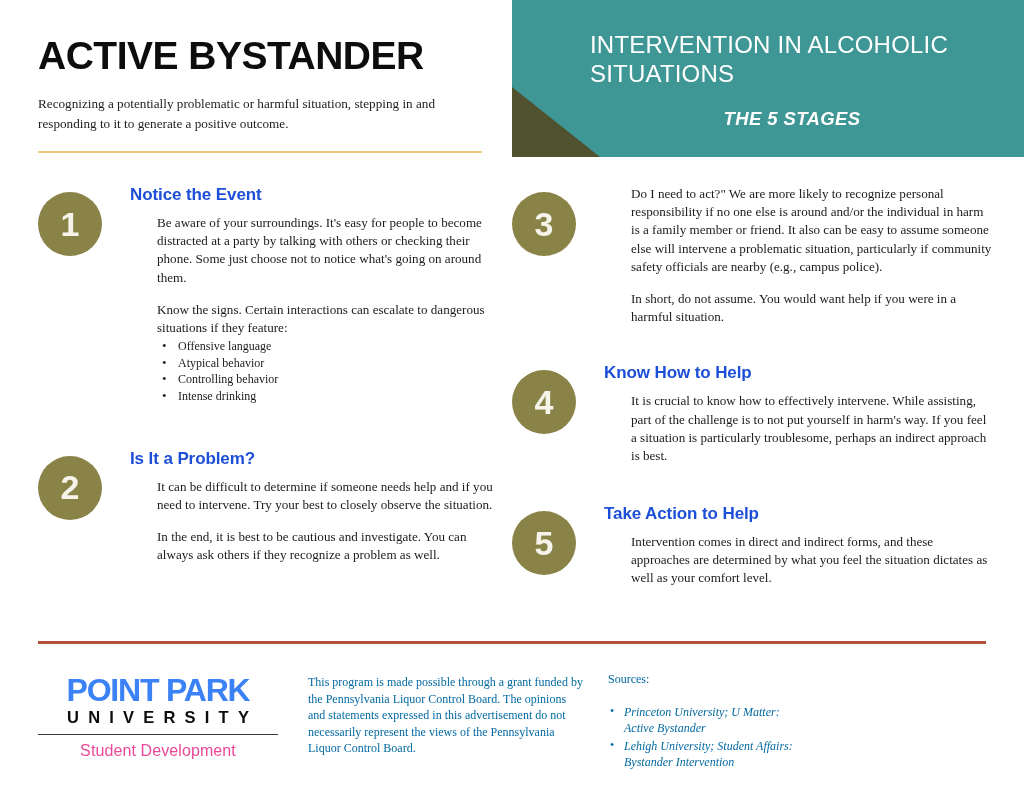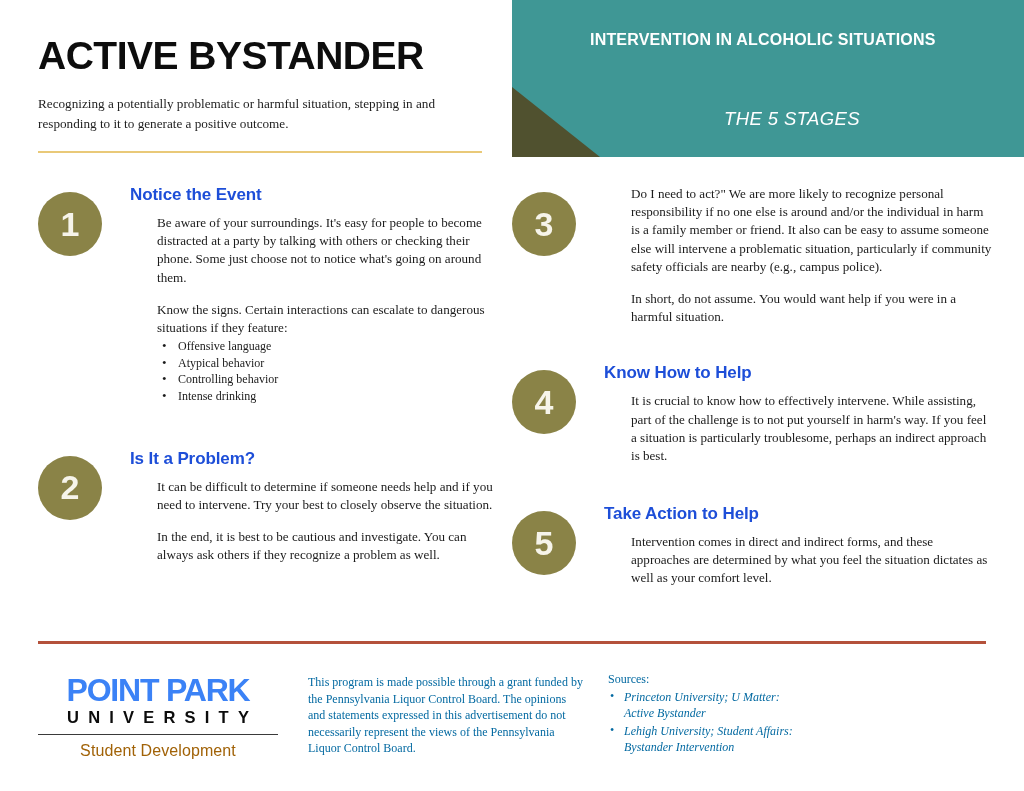--- a/index.html
+++ b/index.html
@@ -42,30 +42,30 @@
   }
   .olive-triangle {
     position: absolute; left: 0; bottom: 0;
     width: 0; height: 0;
     border-left: 88px solid #50512f;
     border-top: 70px solid transparent;
   }
   .header-right-title {
     position: absolute; left: 78px; top: 30px; right: 20px;
     font-family: "Liberation Sans", sans-serif;
-    font-weight: bold;
-    font-size: 16px;
+    font-weight: normal;
+    font-size: 24px;
     line-height: 1.22;
     color: #ffffff;
     letter-spacing: 0.2px;
   }
   .header-right-sub {
     position: absolute; left: 78px; top: 108px;
     font-family: "Liberation Sans", sans-serif;
-    font-weight: normal; font-style: italic;
+    font-weight: bold; font-style: italic;
     font-size: 18.5px;
     color: #ffffff;
     letter-spacing: 0.4px;
     width: 404px;
     text-align: center;
   }
 
   
   .col-left  { position: absolute; left: 38px;  top: 185px; width: 460px; }
   .col-right { position: absolute; left: 512px; top: 185px; width: 480px; }
@@ -136,30 +136,30 @@
     font-size: 16.5px;
     letter-spacing: 9.2px;
     color: #0c0c0c;
     line-height: 1.35;
     text-indent: 9.2px;
   }
   .logo-divider { height: 1px; background: #3a3a3a; margin: 6px 0 7px 0; }
   .logo-dept {
     font-family: "Liberation Sans", sans-serif;
     font-size: 16px;
-    color: #a16207;
+    color: #ec4899;
     letter-spacing: 0.1px;
   }
 
   .f-col { position: absolute; font-family: "Liberation Serif", serif; font-size: 12px; line-height: 1.38; color: #0369a1; }
   .f-grant   { left: 308px; top: 14px; width: 278px; }
   .f-sources { left: 608px; top: 11px; width: 200px; }
   .f-icons   { left: 818px; top: 11px; width: 180px; }
 
-  .f-sources .src-head { margin-bottom: 1px; }
+  .f-sources .src-head { margin-bottom: 16px; }
   .src-list { list-style: none; }
   .src-list li {
     position: relative;
     padding-left: 16px;
     font-style: italic;
     line-height: 1.38;
     margin-bottom: 1px;
   }
   .src-list li::before {
     content: "\2022";

